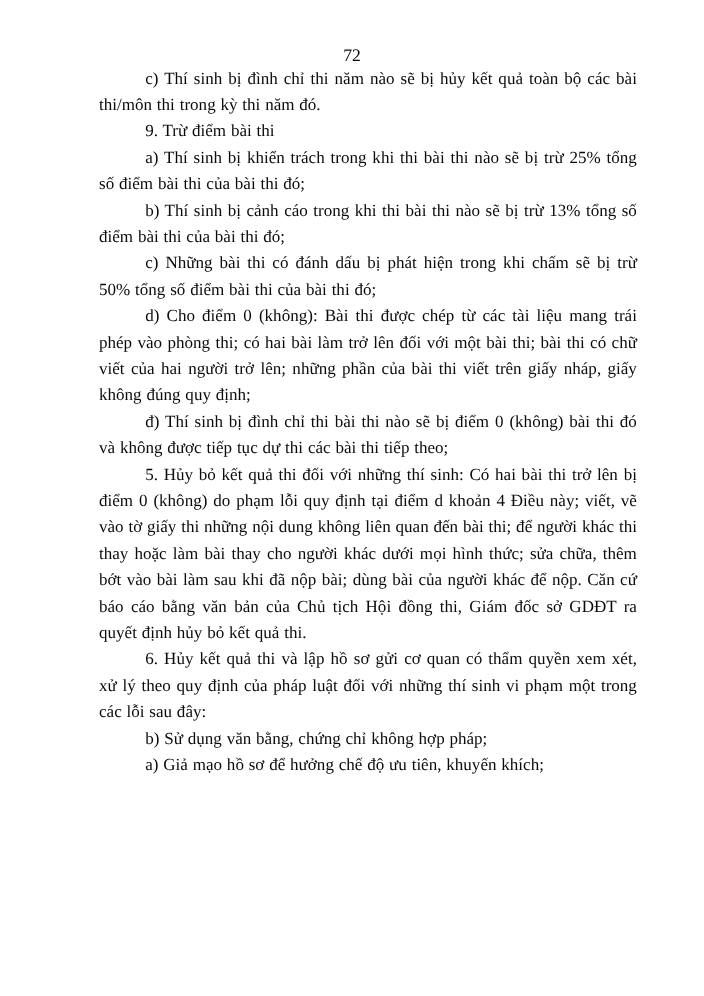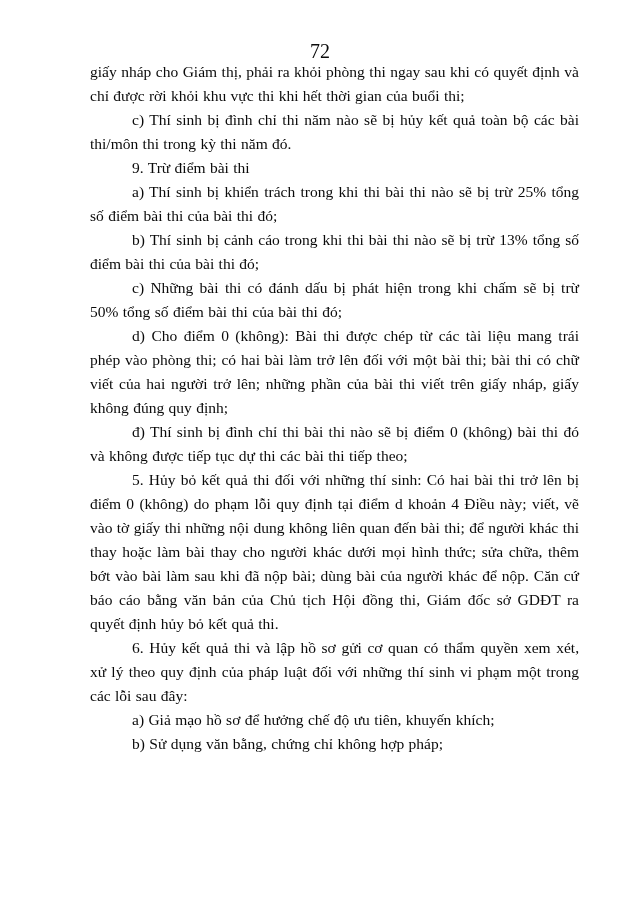--- a/index.html
+++ b/index.html
@@ -15,21 +15,21 @@
     color: #0a0a0a;
     font-family: "Liberation Serif", "DejaVu Serif", serif;
     overflow: hidden;
   }
   .page-number {
     position: absolute;
     top: 42px;
     left: 0;
     width: 640px;
     text-align: center;
-    font-size: 20px;
+    font-size: 16px;
     line-height: 18px;
     color: #0a0a0a;
   }
   .text-block {
     position: absolute;
     top: 60px;
     left: 90px;
     width: 489px;
   }
   .text-block p {
@@ -47,27 +47,26 @@
   }
 </style>
 </head>
 <body>
 
 <div class="page">
 
   <div class="page-number">72</div>
 
   <div class="text-block">
-    <p class="no-indent">giấy nháp cho Giám thị, phải ra khỏi phòng thi ngay sau khi có quyết định và chỉ được rời khỏi khu vực thi khi hết thời gian của buổi thi;</p>
     <p>c) Thí sinh bị đình chỉ thi năm nào sẽ bị hủy kết quả toàn bộ các bài thi/môn thi trong kỳ thi năm đó.</p>
     <p>9. Trừ điểm bài thi</p>
     <p>a) Thí sinh bị khiển trách trong khi thi bài thi nào sẽ bị trừ 25% tổng số điểm bài thi của bài thi đó;</p>
     <p>b) Thí sinh bị cảnh cáo trong khi thi bài thi nào sẽ bị trừ 13% tổng số điểm bài thi của bài thi đó;</p>
     <p>c) Những bài thi có đánh dấu bị phát hiện trong khi chấm sẽ bị trừ 50% tổng số điểm bài thi của bài thi đó;</p>
     <p>d) Cho điểm 0 (không): Bài thi được chép từ các tài liệu mang trái phép vào phòng thi; có hai bài làm trở lên đối với một bài thi; bài thi có chữ viết của hai người trở lên; những phần của bài thi viết trên giấy nháp, giấy không đúng quy định;</p>
     <p>đ) Thí sinh bị đình chỉ thi bài thi nào sẽ bị điểm 0 (không) bài thi đó và không được tiếp tục dự thi các bài thi tiếp theo;</p>
     <p>5. Hủy bỏ kết quả thi đối với những thí sinh: Có hai bài thi trở lên bị điểm 0 (không) do phạm lỗi quy định tại điểm d khoản 4 Điều này; viết, vẽ vào tờ giấy thi những nội dung không liên quan đến bài thi; để người khác thi thay hoặc làm bài thay cho người khác dưới mọi hình thức; sửa chữa, thêm bớt vào bài làm sau khi đã nộp bài; dùng bài của người khác để nộp. Căn cứ báo cáo bằng văn bản của Chủ tịch Hội đồng thi, Giám đốc sở GDĐT ra quyết định hủy bỏ kết quả thi.</p>
     <p>6. Hủy kết quả thi và lập hồ sơ gửi cơ quan có thẩm quyền xem xét, xử lý theo quy định của pháp luật đối với những thí sinh vi phạm một trong các lỗi sau đây:</p>
+    <p>b) Sử dụng văn bằng, chứng chỉ không hợp pháp;</p>
     <p>a) Giả mạo hồ sơ để hưởng chế độ ưu tiên, khuyến khích;</p>
-    <p>b) Sử dụng văn bằng, chứng chỉ không hợp pháp;</p>
   </div>
 
 </div>
 
 </body></html>

